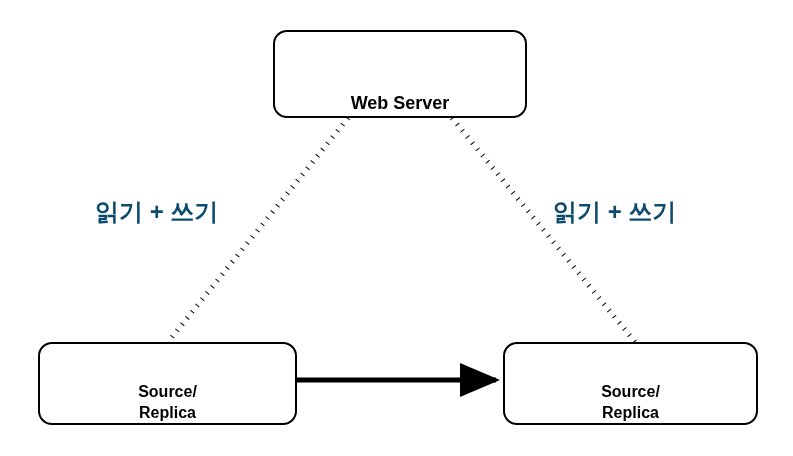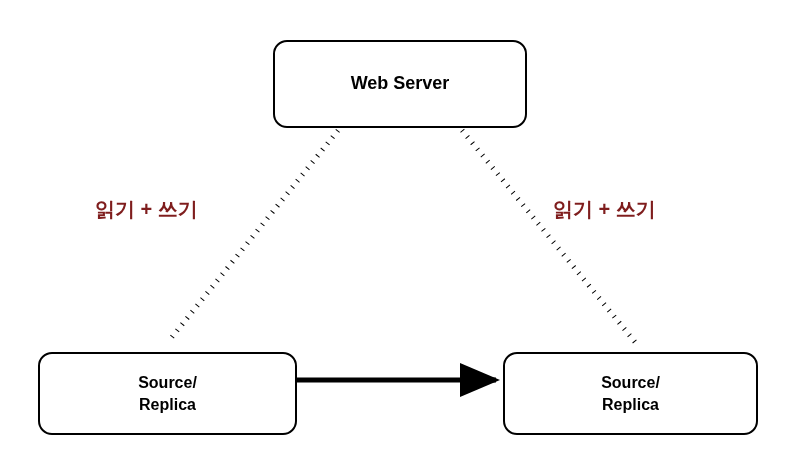--- a/index.html
+++ b/index.html
@@ -24,28 +24,27 @@
     width: 793px;
     height: 456px;
   }
   .node-box {
     position: absolute;
     box-sizing: border-box;
     border: 2px solid #000000;
     border-radius: 14px;
     background: #ffffff;
     display: flex;
-    align-items: center;
+    align-items: flex-end;
     justify-content: center;
     text-align: center;
     font-weight: bold;
     color: #000000;
     line-height: 1.32;
     z-index: 2;
-    margin-top: 10px;
   }
   #node-web-server {
     left: 273px;
     top: 30px;
     width: 254px;
     height: 88px;
     font-size: 18px;
   }
   #node-source-replica-left {
     left: 38px;
@@ -60,23 +59,23 @@
     width: 255px;
     height: 83px;
     font-size: 16px;
   }
   .node-label {
     white-space: pre-line;
     pointer-events: none;
   }
   .edge-label {
     position: absolute;
-    font-size: 20px;
+    font-size: 24px;
     font-weight: bold;
-    color: #7f1d1d;
+    color: #0c4a6e;
     white-space: nowrap;
     z-index: 3;
   }
   #edge-label-left {
     left: 95px;
     top: 196px;
   }
   #edge-label-right {
     left: 553px;
     top: 196px;

